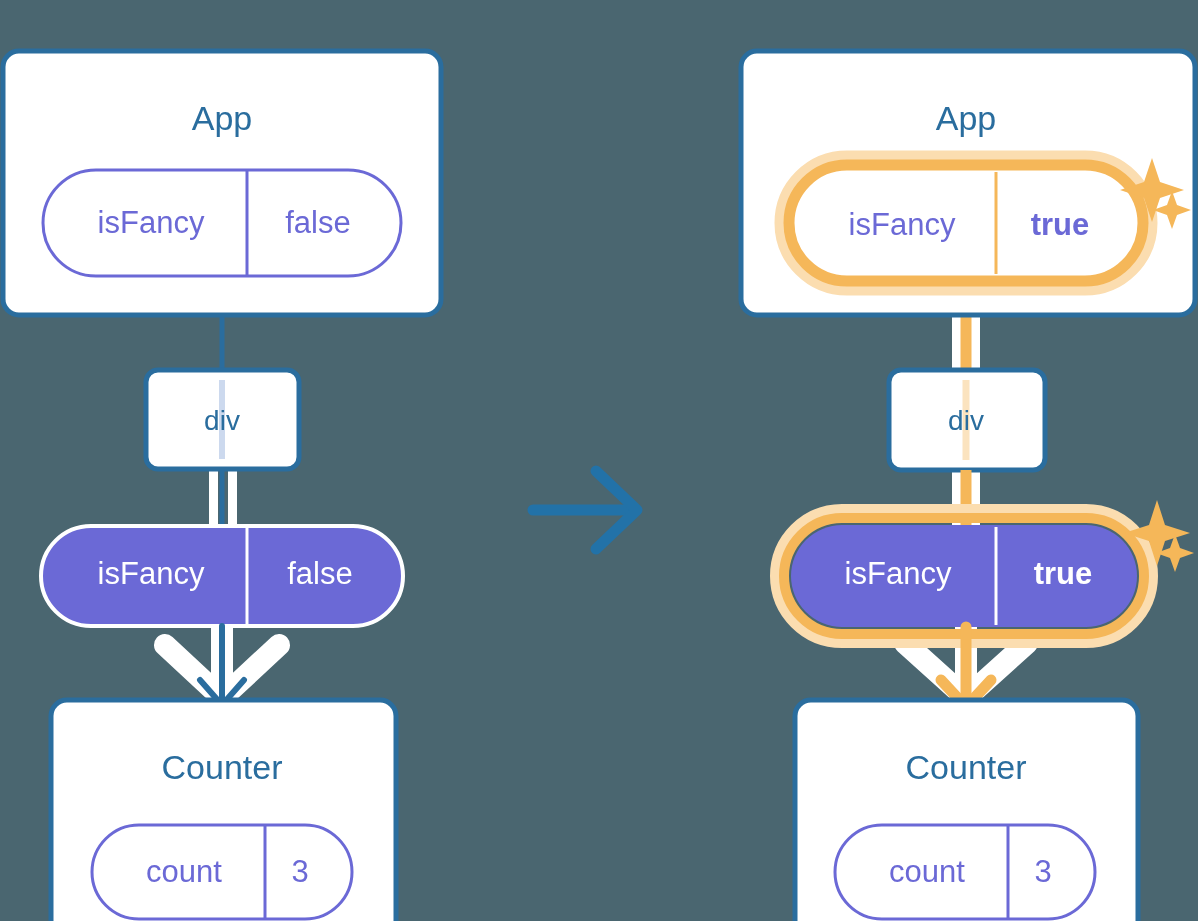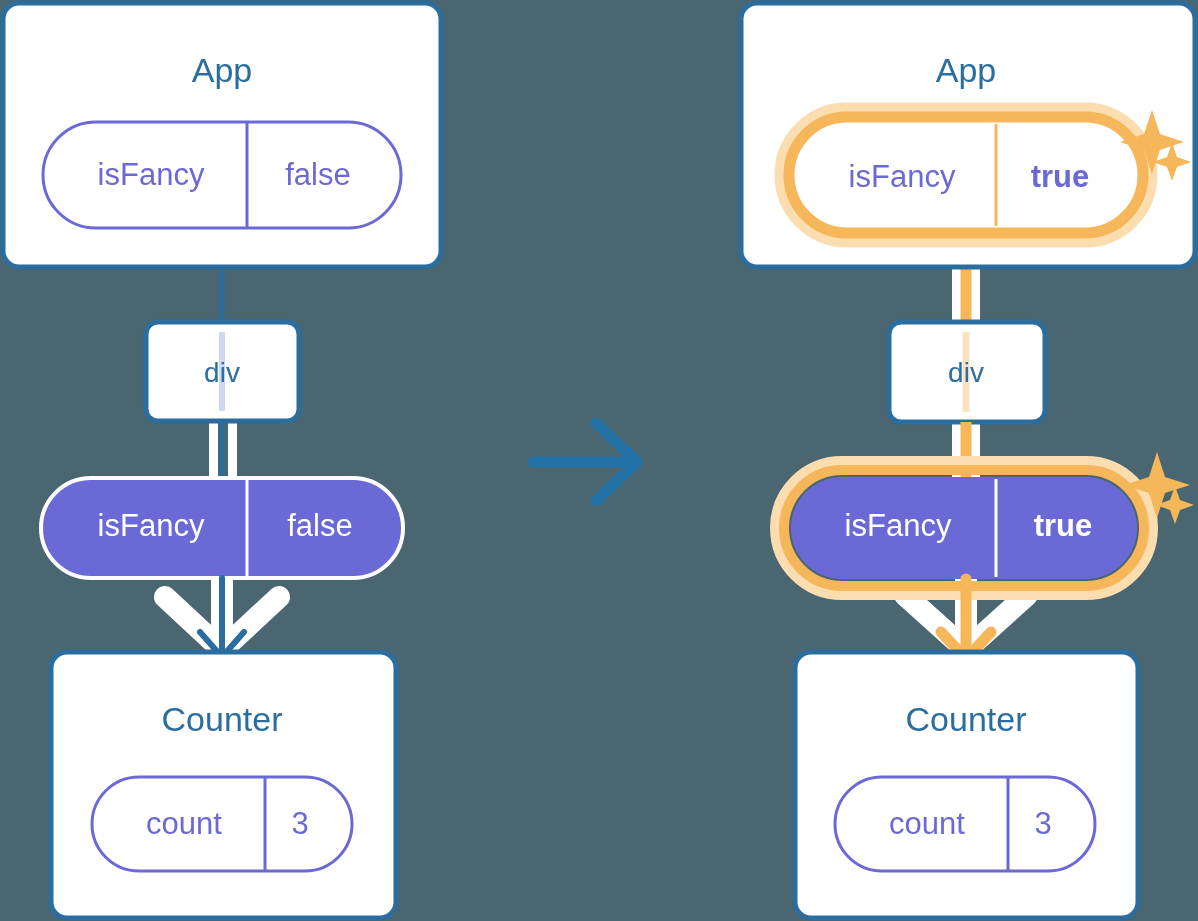--- a/index.html
+++ b/index.html
@@ -2,21 +2,21 @@
 <html><head>
 <meta charset="utf-8">
 <style>
   html,body{margin:0;padding:0;}
   body{
     width:1198px;height:921px;
     background:#4a6670;
     font-family:"Liberation Sans", sans-serif;
     overflow:hidden;
   }
-  #stage{position:relative;width:1198px;height:665px;}
+  #stage{position:relative;width:1198px;height:665px;margin-top:48px;}
   #stage svg{display:block;}
   .box-title{
     font-size:34px;
     fill:#2a6d9e;
     text-anchor:middle;
     dominant-baseline:middle;
   }
   .tag-label{
     font-size:28px;
     fill:#2a6d9e;

